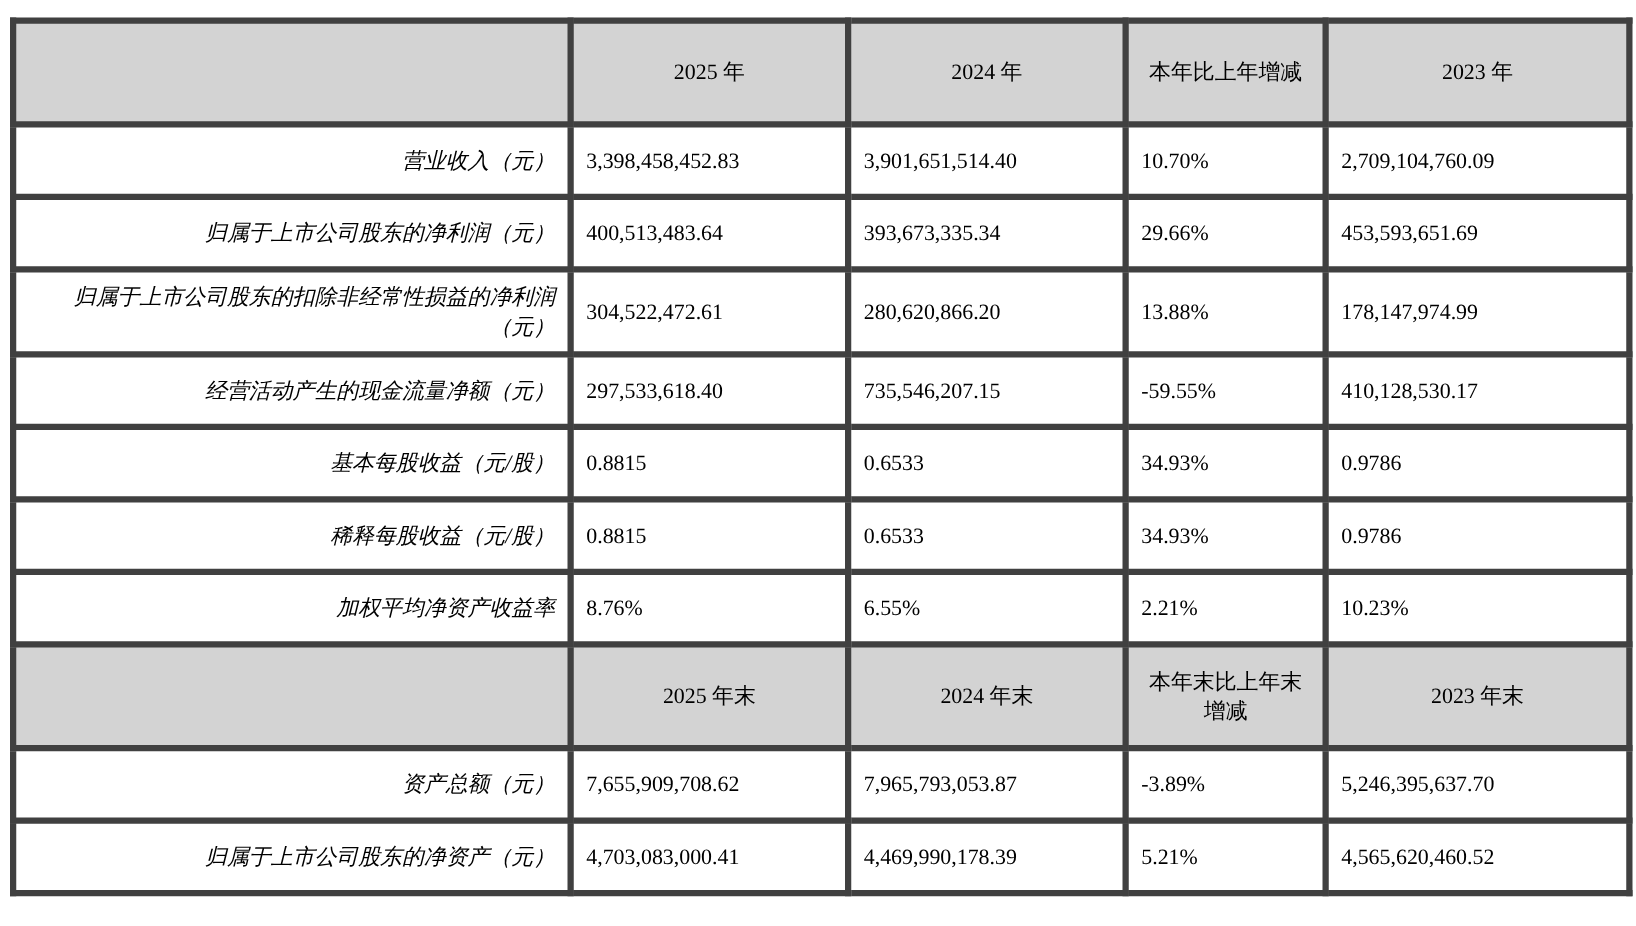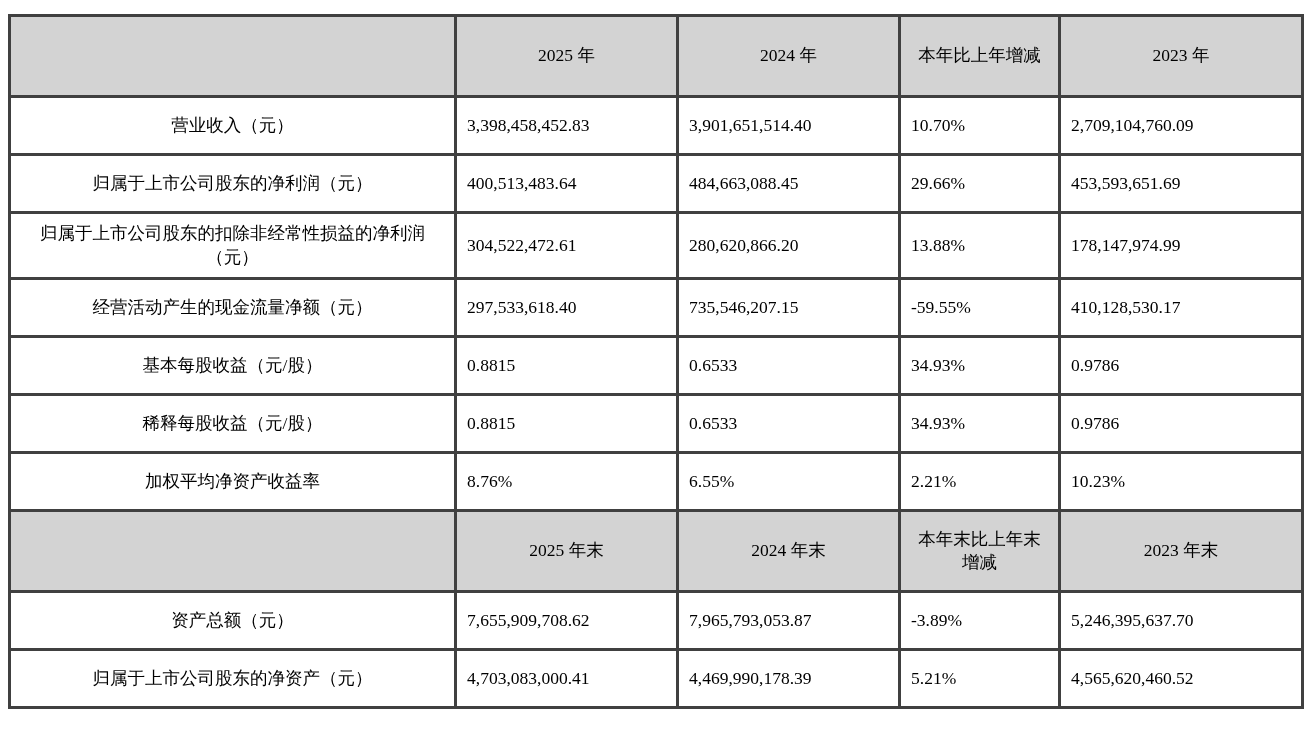--- a/index.html
+++ b/index.html
@@ -20,21 +20,21 @@
     box-sizing: border-box;
     padding: 14px 8px 8px 8px;
   }
   table.fin {
     border-collapse: collapse;
     width: 1293px;
     margin: 0 auto;
     table-layout: fixed;
   }
   table.fin td {
-    border: 3px solid #404040;
+    border: 5px solid #404040;
     font-size: 17.5px;
     line-height: 1.35;
     padding: 8px 10px;
     vertical-align: middle;
     word-break: break-word;
   }
   col.c-label { width: 446px; }
   col.c-y1 { width: 222px; }
   col.c-y2 { width: 222px; }
   col.c-chg { width: 160px; }
@@ -43,22 +43,23 @@
   .hdr {
     background: #d3d3d3;
     text-align: center;
     font-size: 17.5px;
     height: 62px;
   }
   .hdr.blank {
     background: #d3d3d3;
   }
   .label {
-    text-align: center;
+    text-align: right;
     padding-left: 16px;
+    font-style: italic;
   }
   .num {
     text-align: left;
     padding-right: 14px;
     font-family: "Liberation Serif", "DejaVu Serif", serif;
   }
   .r-tall { height: 62px; padding-left: 32px; }
   .r-norm { height: 58px; }
   .two-line { line-height: 1.45; }
 </style>
@@ -87,21 +88,21 @@
         <td class="label">营业收入（元）</td>
         <td class="num">3,398,458,452.83</td>
         <td class="num">3,901,651,514.40</td>
         <td class="num">10.70%</td>
         <td class="num">2,709,104,760.09</td>
       </tr>
 
       <tr class="r-norm">
         <td class="label">归属于上市公司股东的净利润（元）</td>
         <td class="num">400,513,483.64</td>
-        <td class="num">484,663,088.45</td>
+        <td class="num">393,673,335.34</td>
         <td class="num">29.66%</td>
         <td class="num">453,593,651.69</td>
       </tr>
 
       <tr class="r-tall">
         <td class="label two-line">归属于上市公司股东的扣除非经常性损益的净利润（元）</td>
         <td class="num">304,522,472.61</td>
         <td class="num">280,620,866.20</td>
         <td class="num">13.88%</td>
         <td class="num">178,147,974.99</td>

